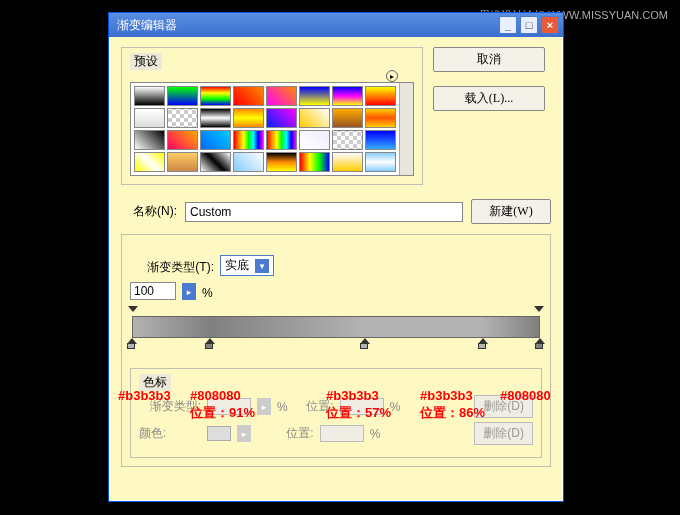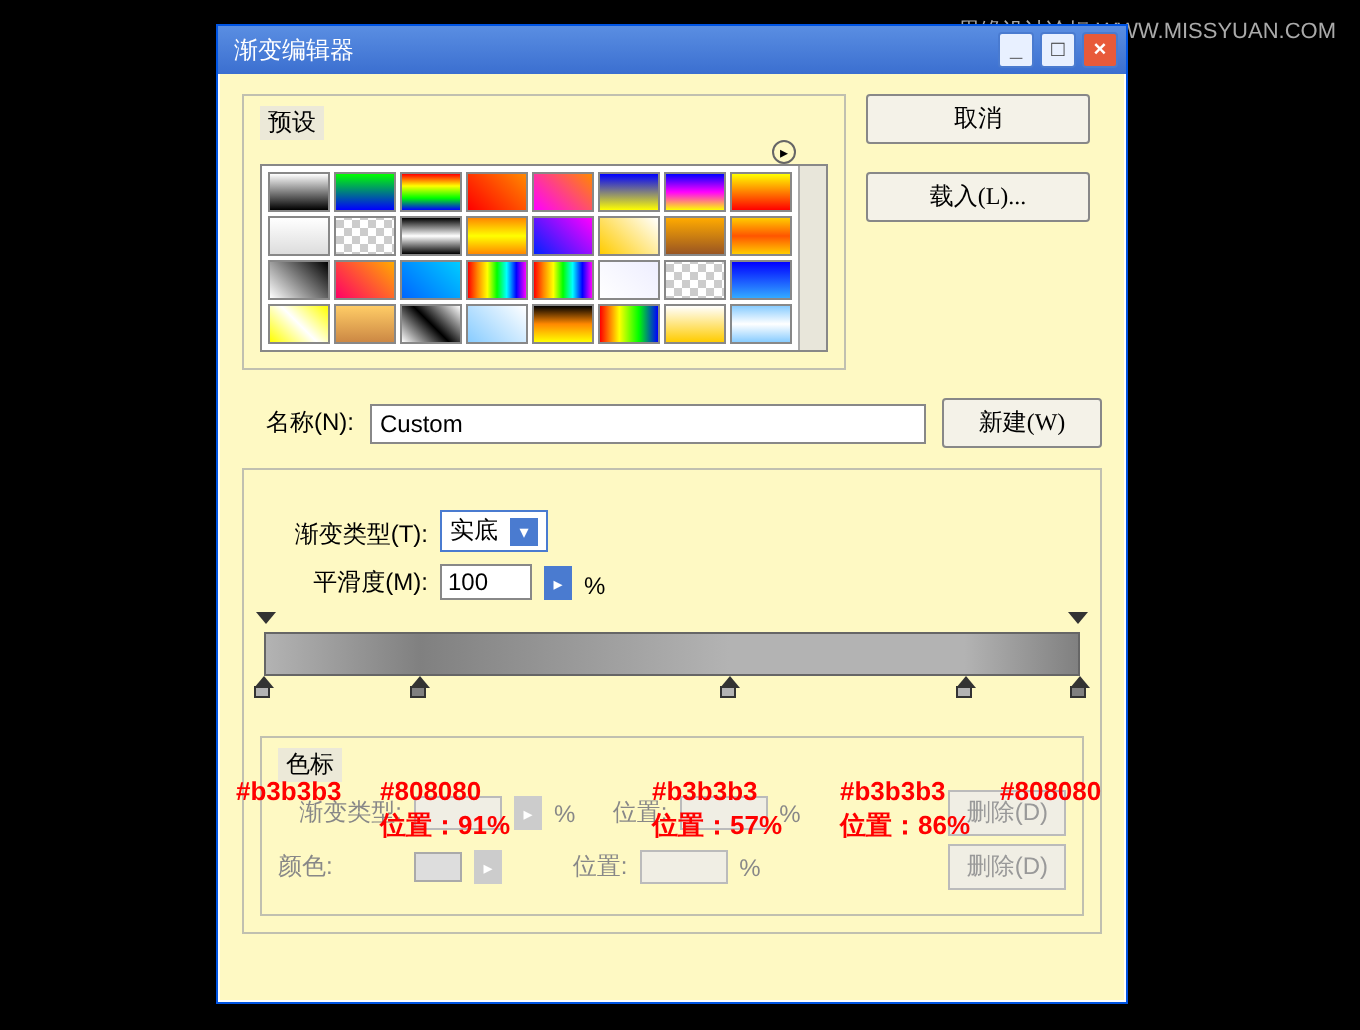--- a/index.html
+++ b/index.html
@@ -122,21 +122,20 @@
     <div class="fieldset">
       <div class="legend" style="visibility:hidden">.</div>
       <div class="gradtype">
         <label style="width:84px;text-align:right">渐变类型(T):</label>
         <div class="select">
           <span>实底</span>
           <div class="sel-arrow">▾</div>
         </div>
       </div>
       <div class="gradtype">
-        <label style="width:84px;text-align:right">平滑度(M):</label>
         <input class="num-input" value="100" style="">
         <div class="spinner">▸</div>
         <span>%</span>
       </div>
 
       <div class="gradbar-wrap">
         <div class="stop-top" style="left:-4px">
             <div class="stop-ico"></div>
           </div>
         <div class="stop-top" style="right:-4px">

